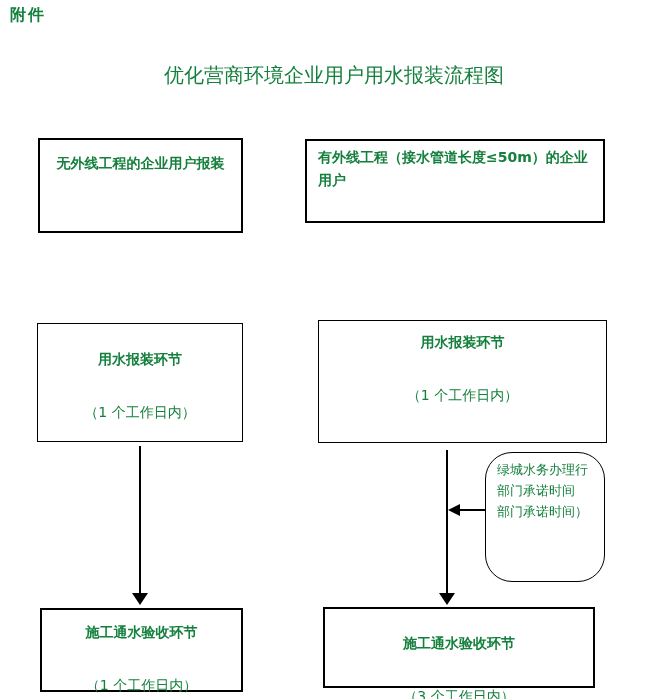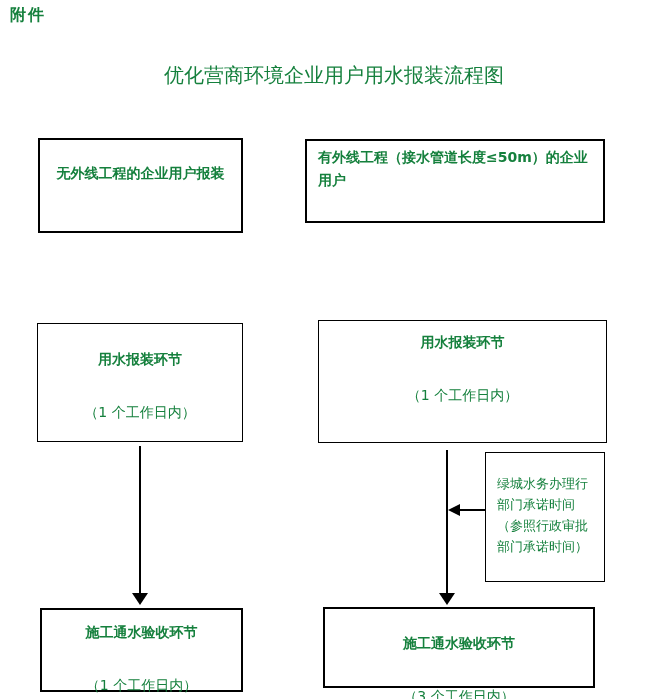--- a/index.html
+++ b/index.html
@@ -41,25 +41,25 @@
     box-sizing: border-box;
   }
   .b2 { border-width: 2px; }
   .bold { font-weight: bold; }
   .center { text-align: center; }
   .duration {
     font-size: 14px;
     font-weight: normal;
     margin-top: 31px;
   }
-  .box-tl { left: 38px; top: 138px; width: 205px; height: 95px; padding-top: 22px; }
+  .box-tl { left: 38px; top: 138px; width: 205px; height: 95px; padding-top: 12px; }
   .box-tr { left: 305px; top: 139px; width: 300px; height: 84px; padding: 5px 10px 0 11px; line-height: 23px; }
   .box-ml { left: 37px; top: 323px; width: 206px; height: 119px; padding-top: 24px; }
   .box-mr { left: 318px; top: 320px; width: 289px; height: 123px; padding-top: 10px; }
-  .box-side { left: 485px; top: 452px; width: 120px; height: 130px; padding: 20px 4px 0 11px; font-size: 13px; line-height: 21px; font-weight: normal; }
+  .box-side { left: 485px; top: 452px; width: 120px; height: 130px; padding: 6px 4px 0 11px; font-size: 13px; line-height: 21px; font-weight: normal; border-radius: 27px; }
   .box-bl { left: 40px; top: 608px; width: 203px; height: 84px; padding-top: 11px; }
   .box-br { left: 323px; top: 607px; width: 272px; height: 81px; padding-top: 23px; }
   .arrow-line-v {
     position: absolute;
     width: 2px;
     background: #000000;
   }
   .arrow-line-h {
     position: absolute;
     height: 2px;
@@ -105,21 +105,20 @@
   </div>
 
   <div class="box box-mr center">
     <div class="bold">用水报装环节</div>
     <div class="duration">（1 个工作日内）</div>
   </div>
 
   <div class="box box-side">
     <div>绿城水务办理行</div>
     <div>部门承诺时间</div>
-    <div>（参照行政审批</div>
     <div>部门承诺时间）</div>
   </div>
 
   <div class="box b2 box-bl center">
     <div class="bold">施工通水验收环节</div>
     <div class="duration">（1 个工作日内）</div>
   </div>
 
   <div class="box b2 box-br center">
     <div class="bold">施工通水验收环节</div>

